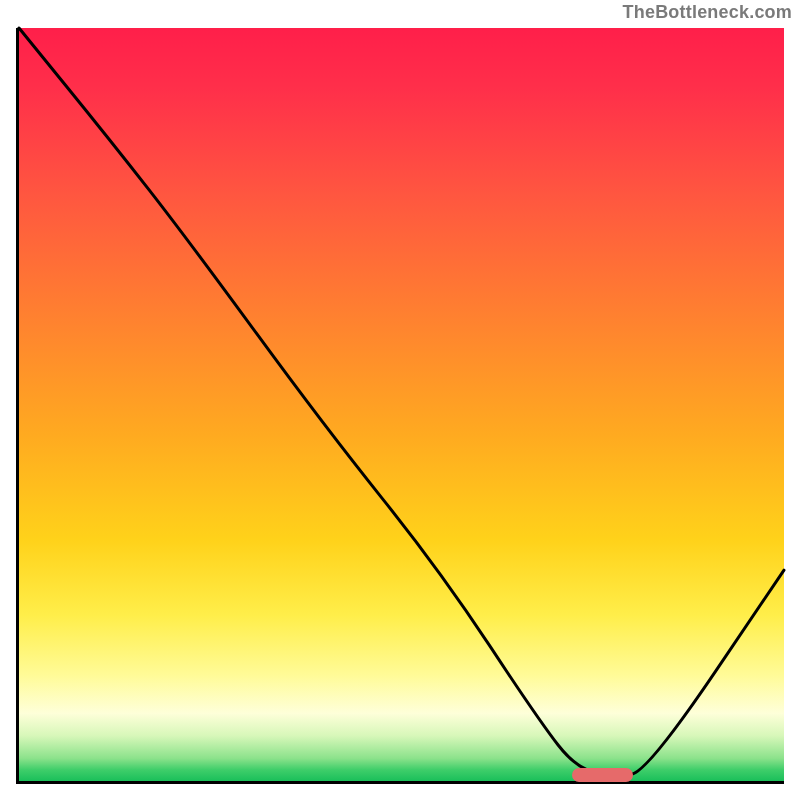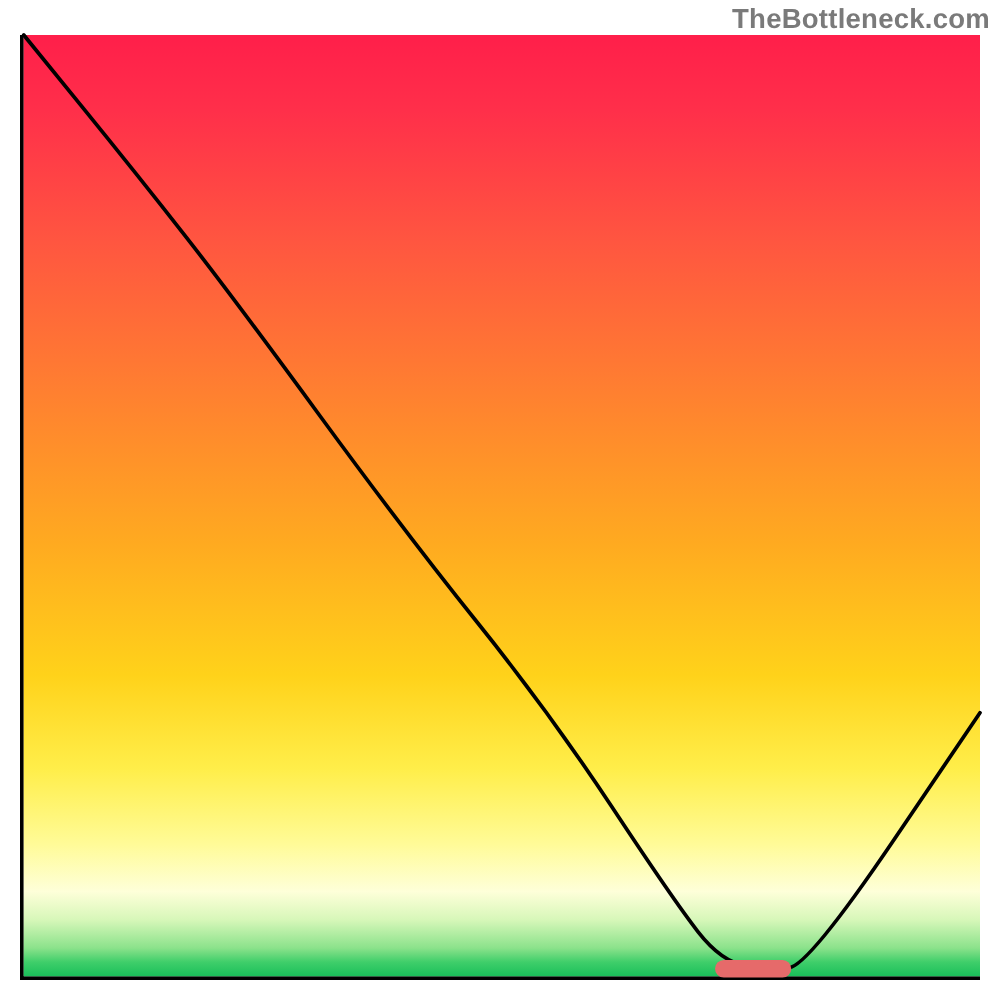--- a/index.html
+++ b/index.html
@@ -12,21 +12,21 @@
   }
   .container {
     position: relative;
     width: 800px;
     height: 800px;
   }
   .watermark {
     position: absolute;
     top: 2px;
     right: 8px;
-    font-size: 22px;
+    font-size: 18px;
     font-weight: 600;
     color: #7a7a7a;
     letter-spacing: 0.2px;
   }
   .plot-area {
     position: absolute;
     left: 16px;
     top: 28px;
     width: 768px;
     height: 756px;

